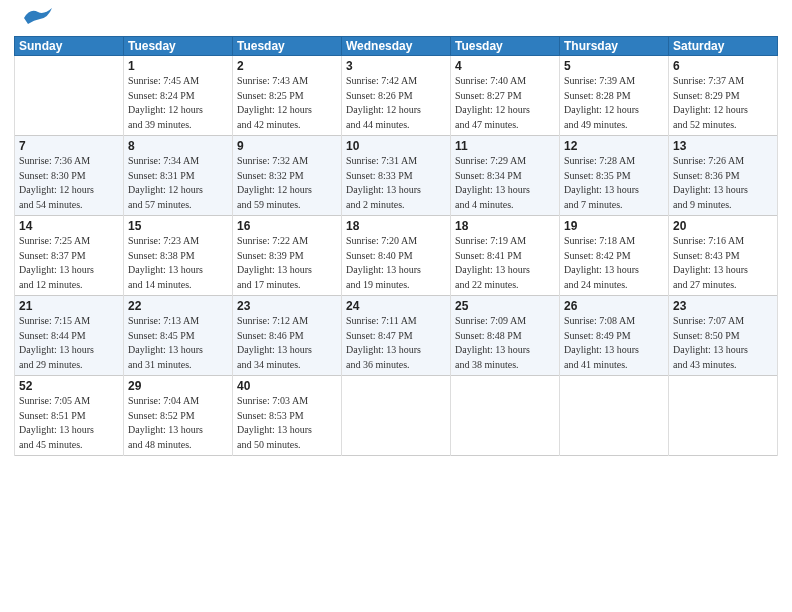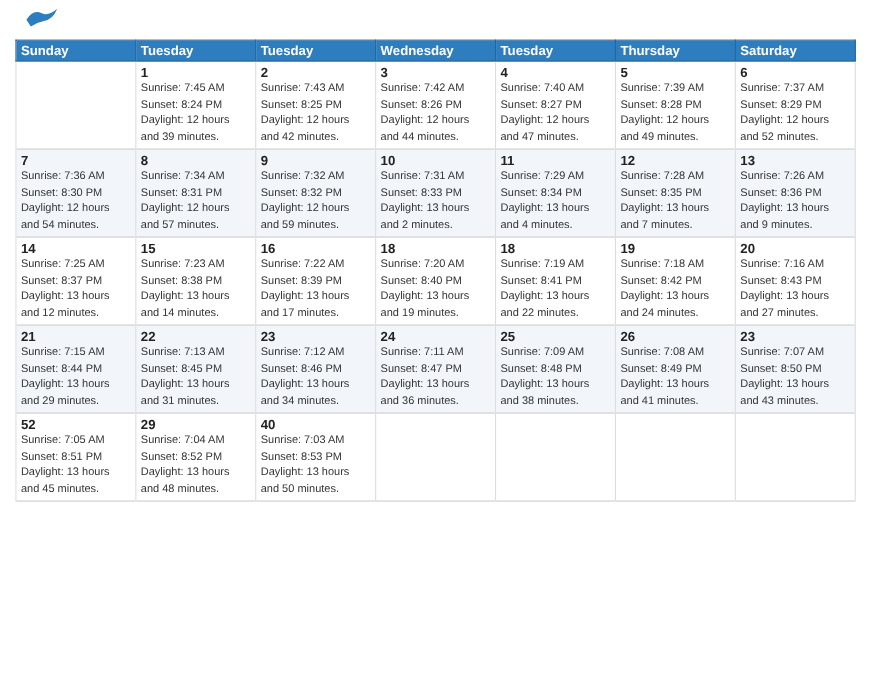--- a/index.html
+++ b/index.html
@@ -84,20 +84,21 @@
       font-weight: bold;
       font-size: 12px;
       color: #222;
       margin-bottom: 1px;
       display: block;
     }
     .day-info {
       color: #333;
       font-size: 10px;
       line-height: 1.45;
+      font-family: Liberation Serif, serif;
     }
     .empty-cell {
       background: #fff;
     }
   </style>
 </head>
 <body>
 
 <div class="page">
   <div class="header">

